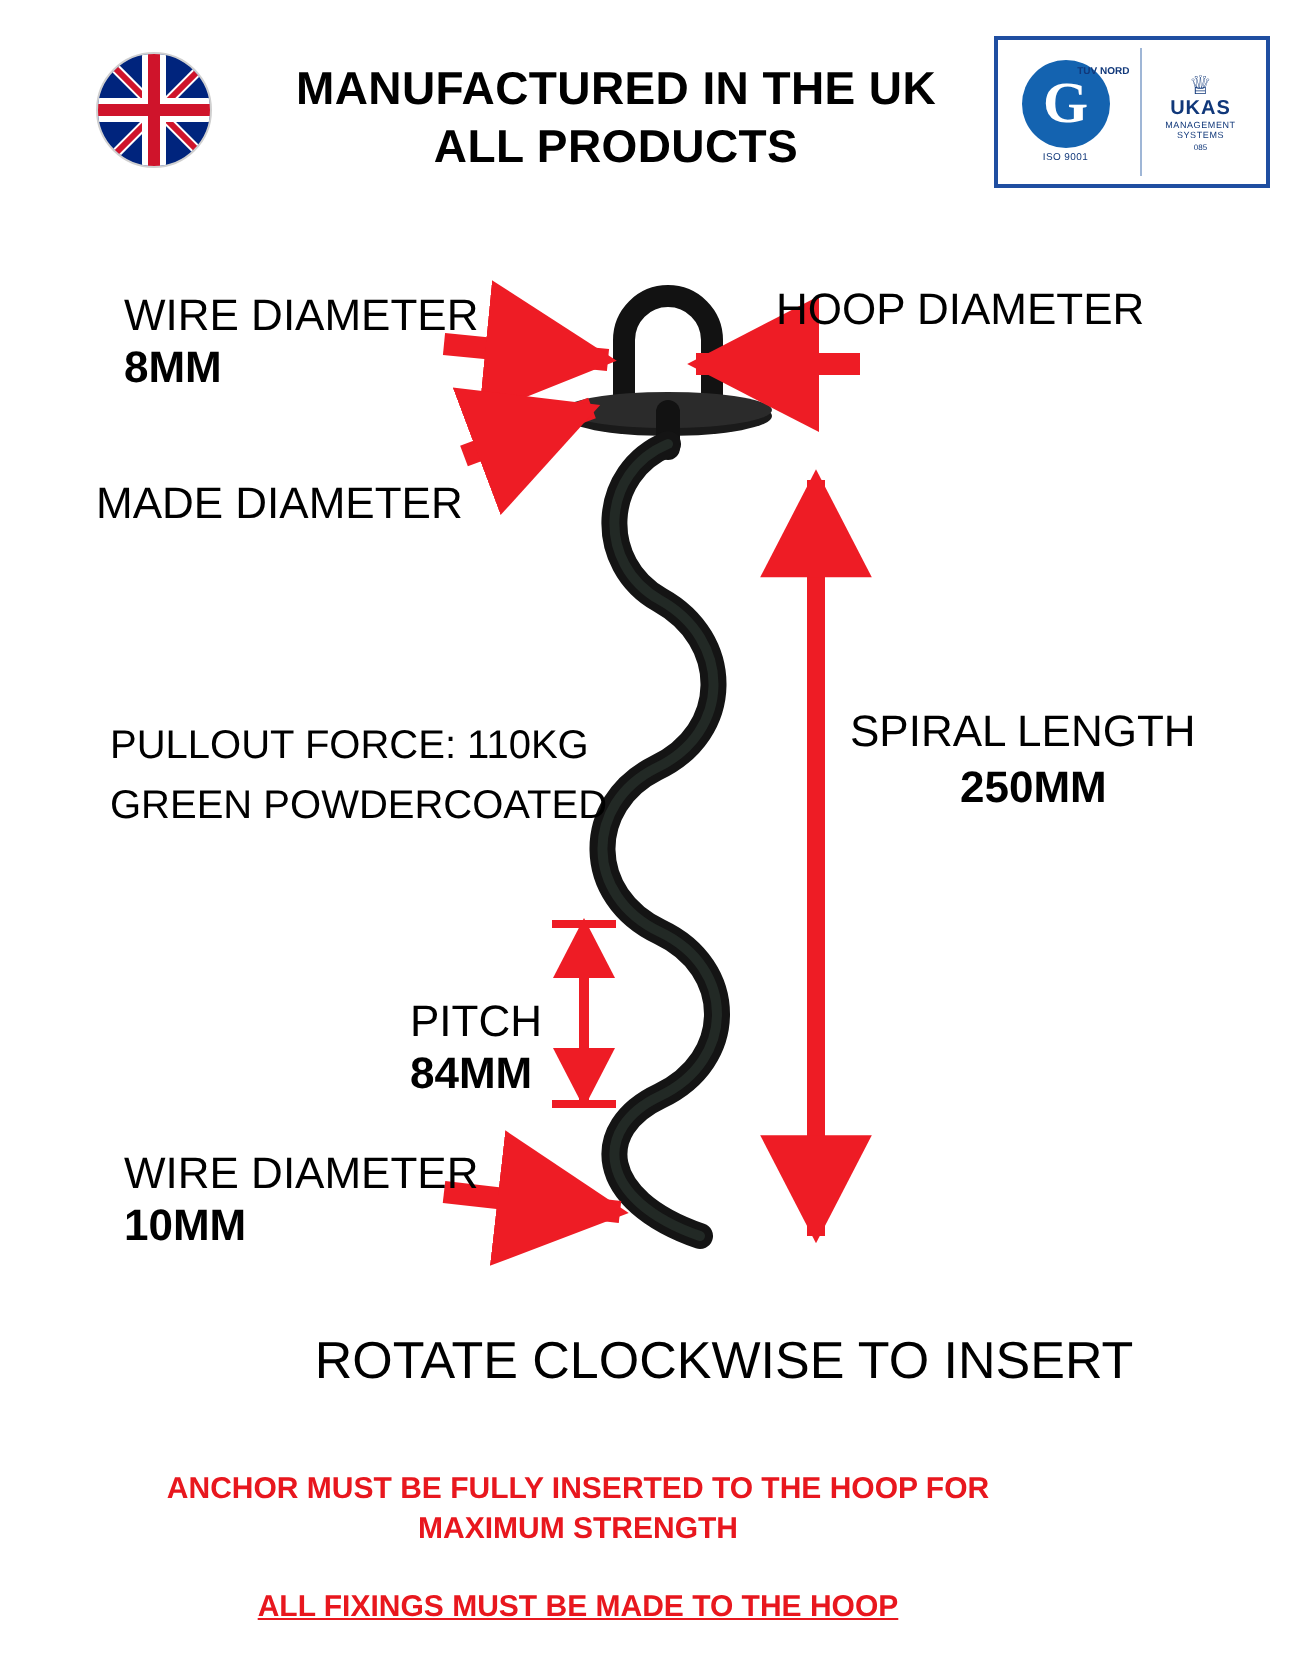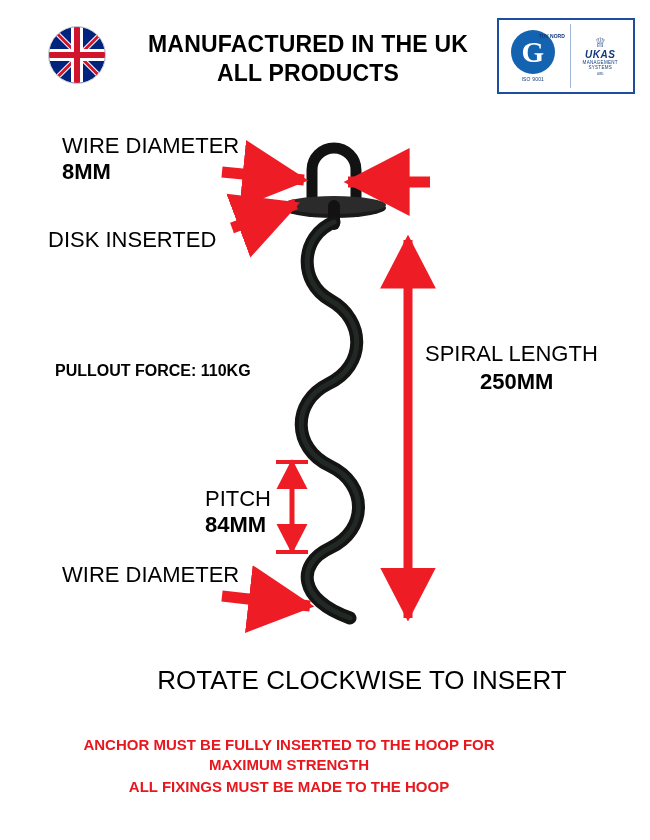--- a/index.html
+++ b/index.html
@@ -146,54 +146,54 @@
   .ukas-crown {
     font-size: 13px;
     color: #11387a;
     line-height: 1;
   }
   .ukas-name {
     font-size: 10px;
     font-weight: bold;
     color: #11387a;
     letter-spacing: 0.5px;
-    font-style: italic;
   }
   .ukas-line {
     font-size: 4.5px;
     color: #11387a;
     letter-spacing: 0.3px;
   }
   .ukas-num {
     font-size: 4px;
     color: #11387a;
     margin-top: 1px;
   }
 
   
   .label {
     position: absolute;
     font-size: 22px;
     line-height: 1.2;
     white-space: nowrap;
+    margin-top: 12px;
   }
   .label .l2 { display: block; font-weight: bold; }
 
   .lbl-wire8      { left: 62px;  top: 133px; }
   .lbl-hoop       { left: 388px; top: 130px; }
   .lbl-disk       { left: 48px;  top: 227px; }
   .lbl-spiral     { left: 425px; top: 341px; }
   .lbl-spiral .l2 { margin-left: 55px; margin-top: 2px; }
   .lbl-pitch      { left: 205px; top: 486px; }
   .lbl-wire10     { left: 62px;  top: 562px; }
 
   .bold-note {
     position: absolute;
-    font-size: 16px;
-    font-weight: bold;
+    font-size: 20px;
+    font-weight: normal;
     white-space: nowrap;
   }
   .note-force { left: 55px; top: 362px; }
   .note-green { left: 55px; top: 392px; }
 
   .rotate-note {
     position: absolute;
     left: 0;
     top: 665px;
     width: 650px;
@@ -206,21 +206,21 @@
     position: absolute;
     width: 578px;
     left: 0;
     text-align: center;
     color: #e8171e;
     font-weight: bold;
     font-size: 15px;
     line-height: 1.35;
   }
   .warn-1 { top: 735px; }
-  .warn-2 { top: 777px; }
+  .warn-2 { top: 794px; text-decoration: underline; }
 
   
   #diagram {
     position: absolute;
     left: 0;
     top: 0;
     width: 650px;
     height: 840px;
   }
 </style>
@@ -323,41 +323,44 @@
       <line x1="276" y1="552" x2="308" y2="552" stroke="#ee1c25" stroke-width="4"></line>
     </g>
   </svg>
 
   <div class="label lbl-wire8">
     <span>WIRE DIAMETER</span>
     <span class="l2">8MM</span>
   </div>
 
   <div class="label lbl-hoop">
+    <span>HOOP DIAMETER</span>
   </div>
 
   <div class="label lbl-disk">
-    <span>DISK INSERTED</span>
+    <span>MADE DIAMETER</span>
   </div>
 
   <div class="label lbl-spiral">
     <span>SPIRAL LENGTH</span>
     <span class="l2">250MM</span>
   </div>
 
   <div class="label lbl-pitch">
     <span>PITCH</span>
     <span class="l2">84MM</span>
   </div>
 
   <div class="label lbl-wire10">
     <span>WIRE DIAMETER</span>
+    <span class="l2">10MM</span>
   </div>
 
   <div class="bold-note note-force">PULLOUT FORCE: 110KG</div>
+  <div class="bold-note note-green">GREEN POWDERCOATED</div>
 
   <div class="rotate-note">ROTATE CLOCKWISE TO INSERT</div>
 
   <div class="warn warn-1">
     <div>ANCHOR MUST BE FULLY INSERTED TO THE HOOP FOR</div>
     <div>MAXIMUM STRENGTH</div>
   </div>
 
   <div class="warn warn-2">ALL FIXINGS MUST BE MADE TO THE HOOP</div>
 

